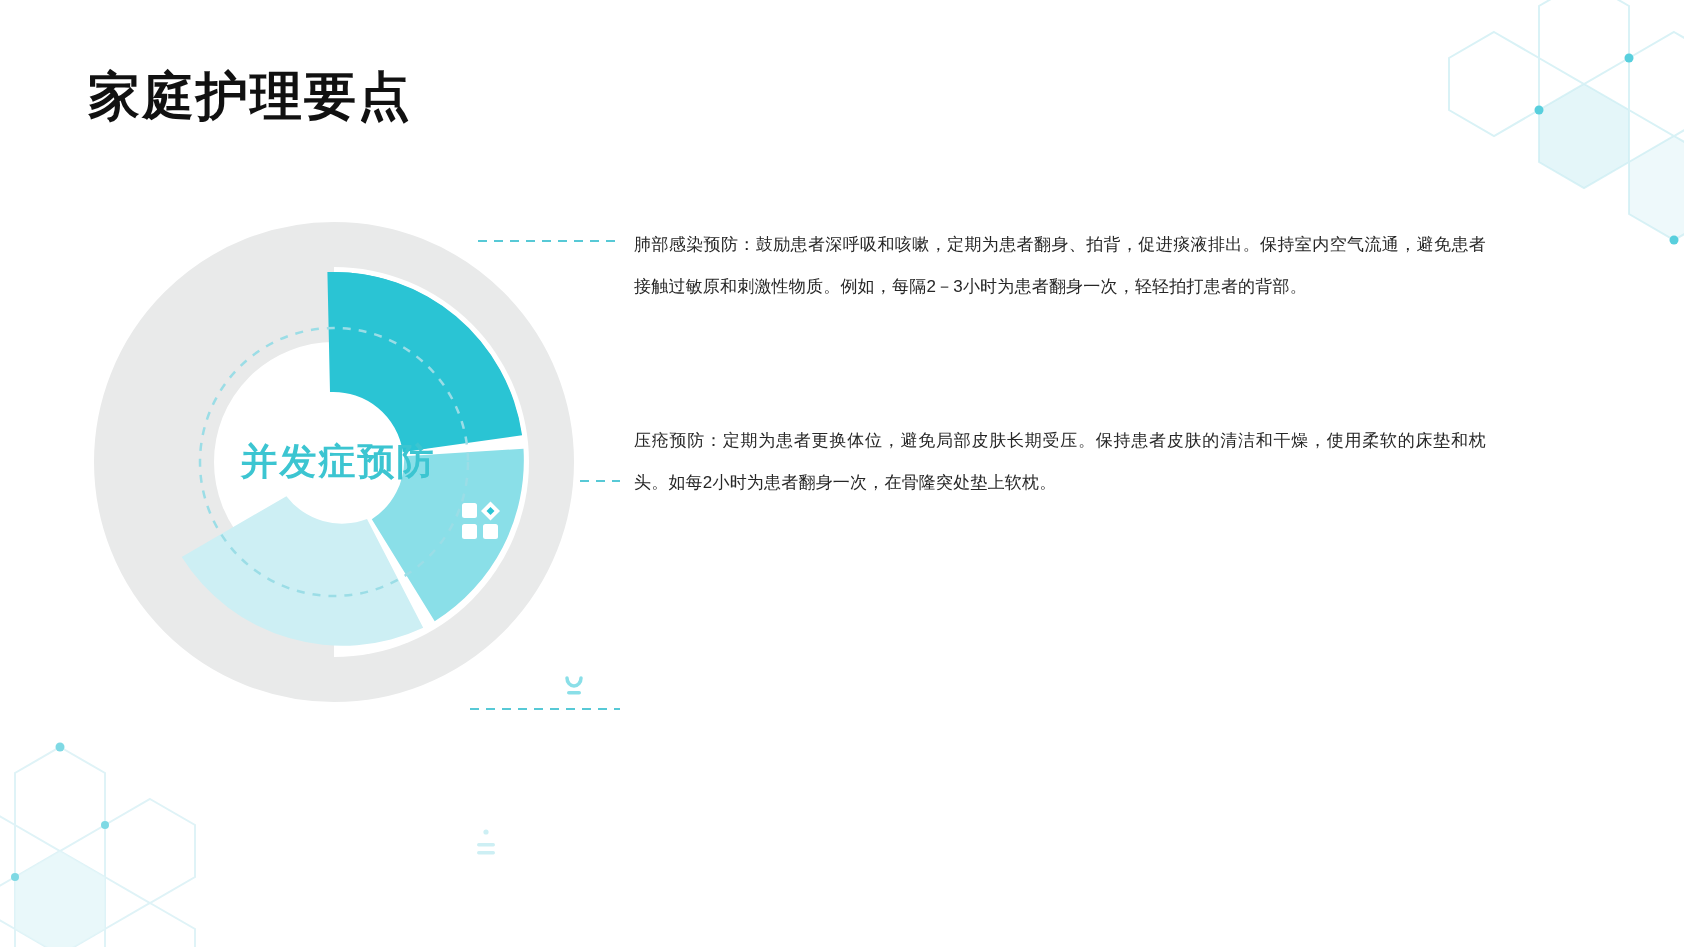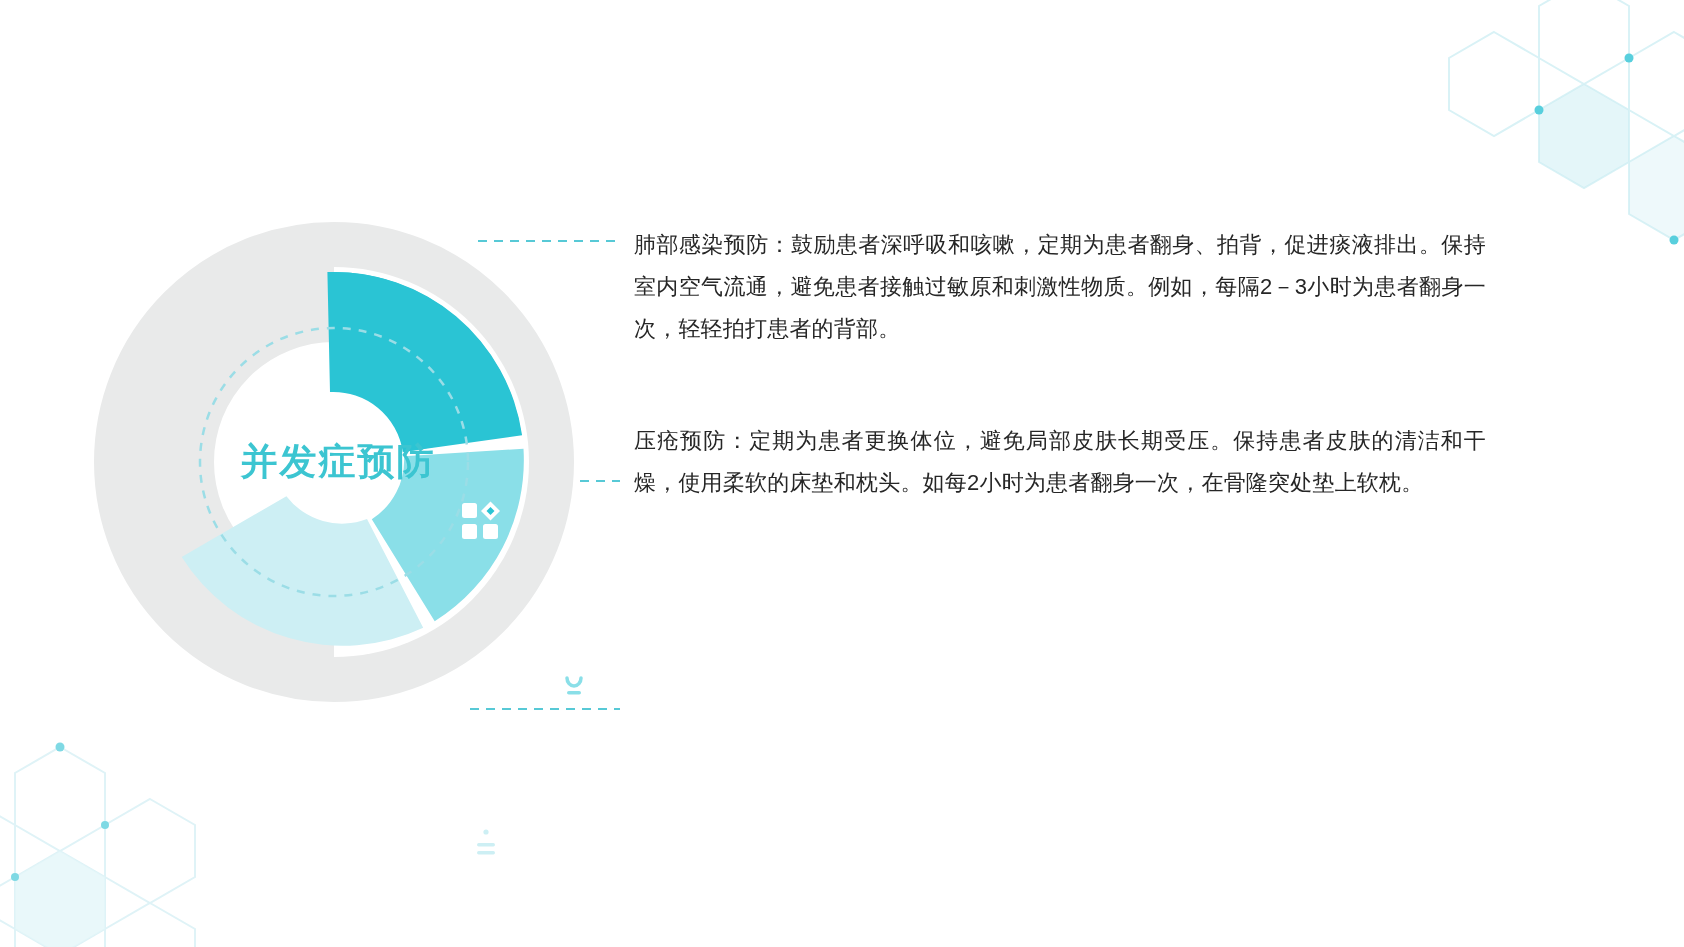--- a/index.html
+++ b/index.html
@@ -62,21 +62,21 @@
   .seg-icon-3 { left: 380px; top: 618px; }
 
   
   .connectors { position: absolute; left: 0; top: 0; }
 
   
   .para {
     position: absolute;
     left: 634px;
     width: 852px;
-    font-size: 22px;
+    font-size: 17px;
     line-height: 42px;
     color: #262626;
     text-align: justify;
     text-justify: inter-ideograph;
     letter-spacing: 0.2px;
   }
   .para-1 { top: 224px; }
   .para-2 { top: 420px; }
   .para-3 { top: 648px; }
 </style>
@@ -120,20 +120,21 @@
     </g>
     <g fill="#7fd9e4">
       <circle cx="120" cy="120" r="4.5"></circle>
       <circle cx="165" cy="198" r="4"></circle>
       <circle cx="75" cy="250" r="4"></circle>
       <circle cx="30" cy="172" r="4.5"></circle>
       <circle cx="120" cy="328" r="4"></circle>
     </g>
   </svg>
 
+  <div class="page-title">家庭护理要点</div>
 
   <svg class="connectors" width="1684" height="947" viewBox="0 0 1684 947">
     <g fill="none" stroke="#57c9d6" stroke-width="2" stroke-dasharray="9 7">
       <path d="M478,241 L620,241"></path>
       <path d="M548,481 L620,481"></path>
       <path d="M470,709 L620,709"></path>
     </g>
   </svg>
 
   <div class="donut-wrap">

